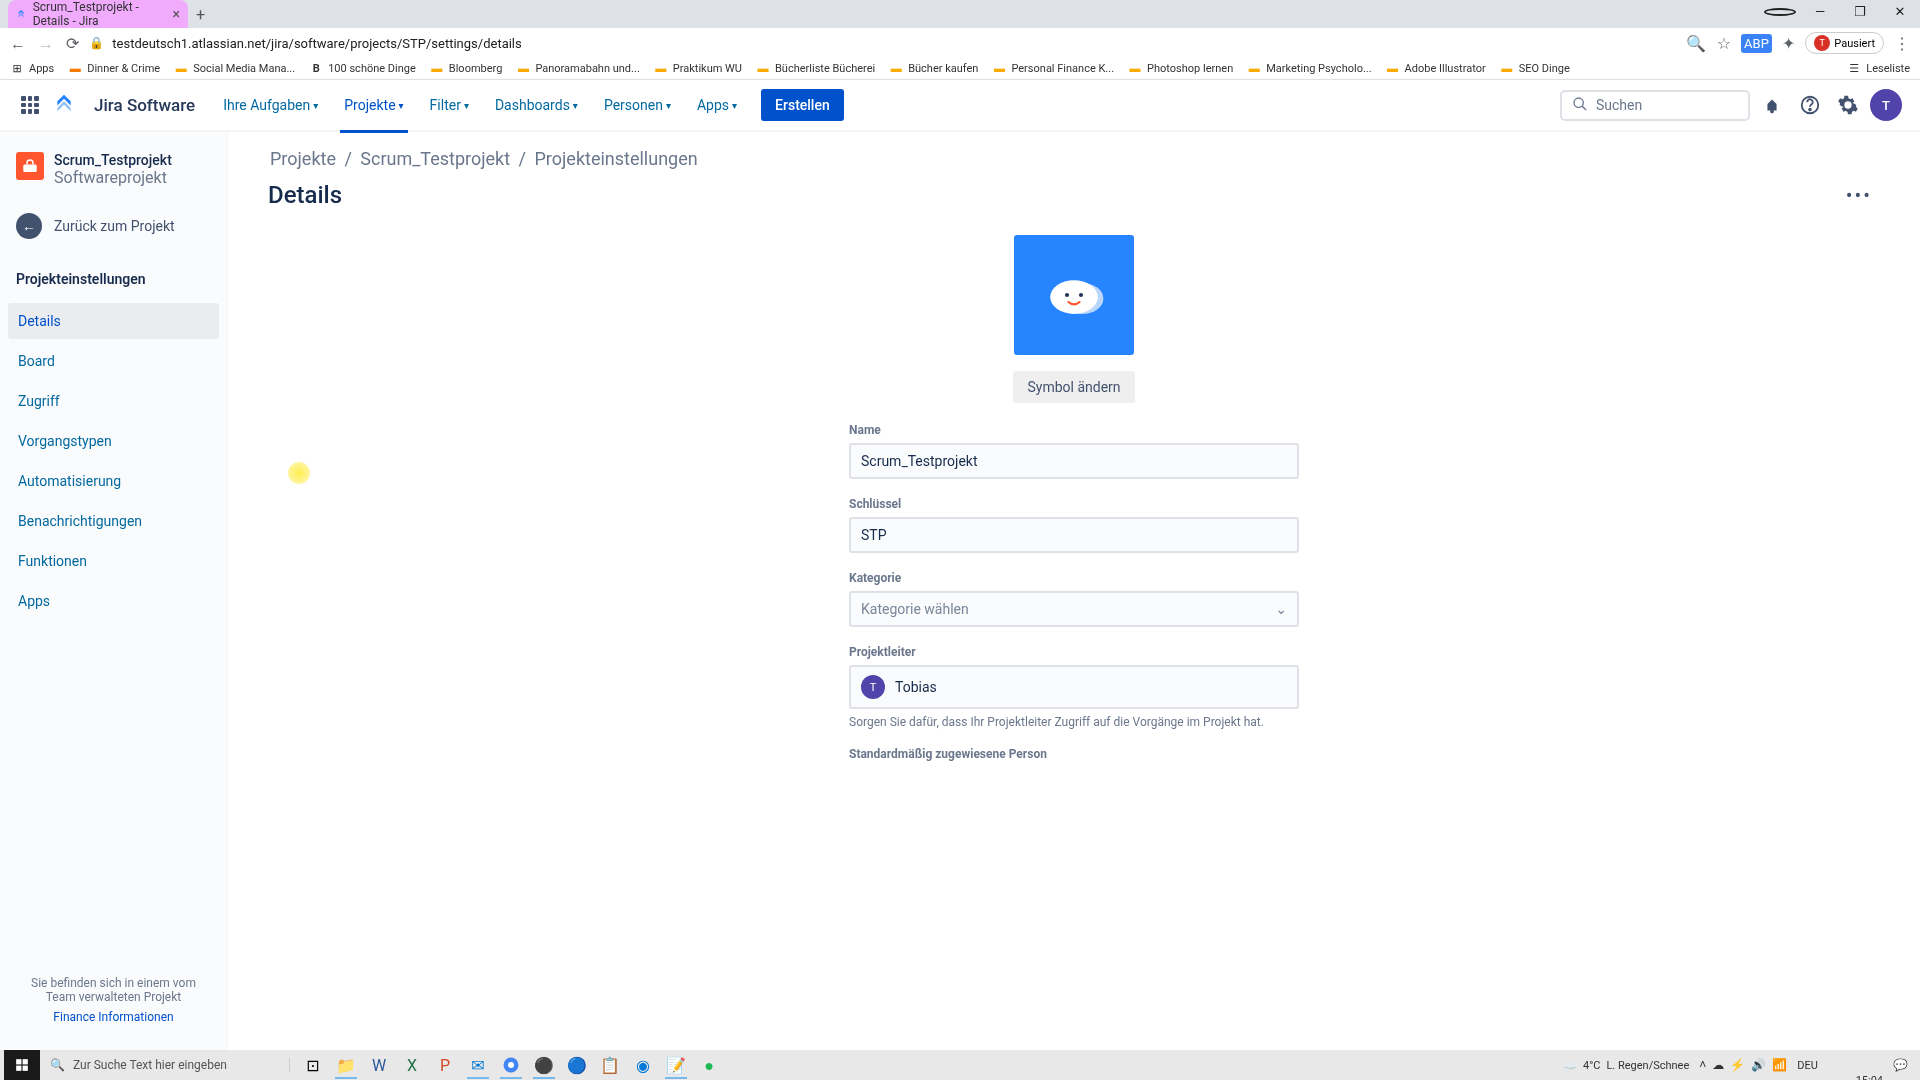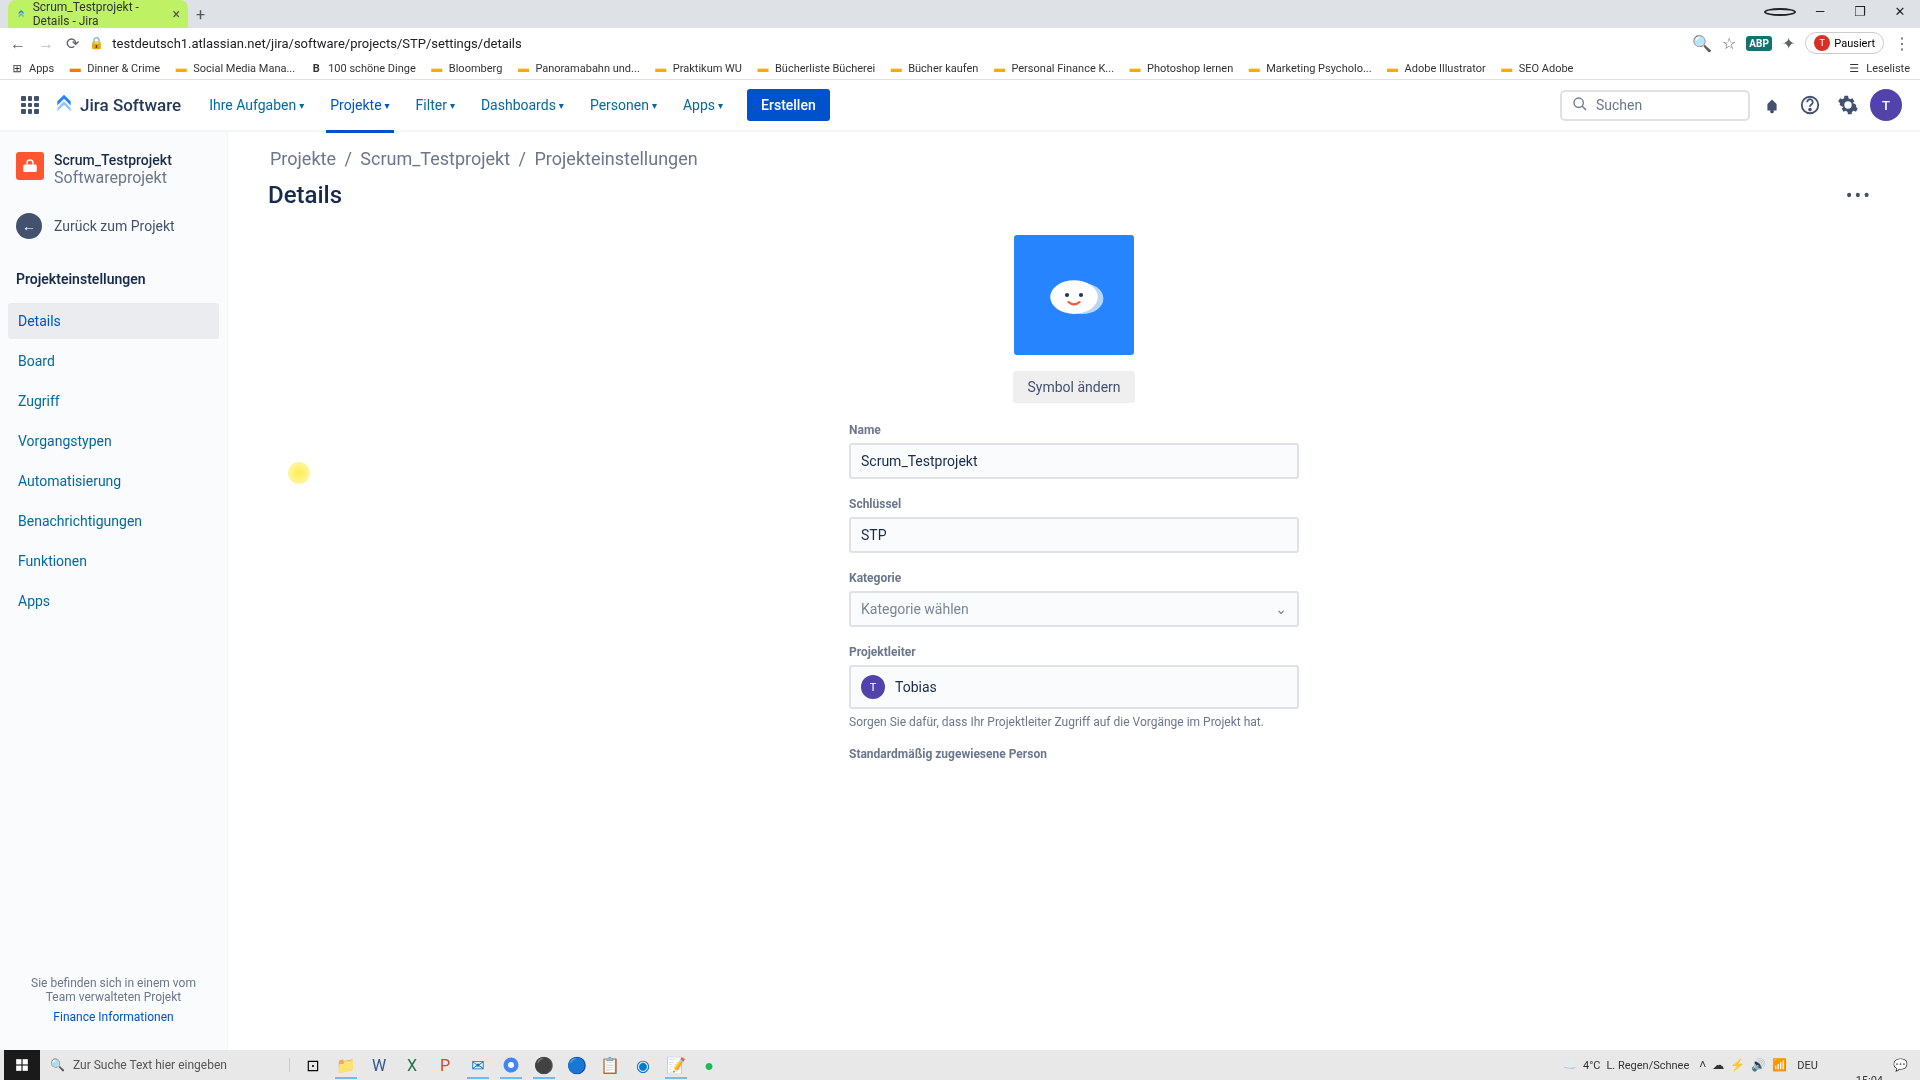--- a/index.html
+++ b/index.html
@@ -17,21 +17,21 @@
       background: #dee1e6;
       height: 80px;
     }
     .tab-bar {
       display: flex;
       align-items: center;
       height: 28px;
       padding-left: 8px;
     }
     .tab {
-      background: #bef264;
+      background: #f0abfc;
       border-radius: 8px 8px 0 0;
       height: 28px;
       display: flex;
       align-items: center;
       padding: 0 8px;
       gap: 6px;
       font-size: 12px;
       color: #333;
       width: 180px;
     }
@@ -99,24 +99,24 @@
     .lock-i {
       color: #5f6368;
       font-size: 12px;
     }
     .addr-right {
       display: flex;
       align-items: center;
       gap: 10px;
     }
     .abp {
-      background: #0f766e;
+      background: #3b82f6;
       color: #fff;
-      font-size: 10px;
-      font-weight: bold;
+      font-size: 13px;
+      font-weight: normal;
       padding: 2px 3px;
       border-radius: 3px;
     }
     .paused-pill {
       border: 1px solid #ccc;
       border-radius: 14px;
       padding: 2px 8px;
       font-size: 11px;
       display: flex;
       align-items: center;
@@ -172,21 +172,21 @@
       height: 52px;
       display: flex;
       align-items: center;
       padding: 0 18px;
       border-bottom: 2px solid #f4f5f7;
       gap: 6px;
     }
     .jira-logo {
       display: flex;
       align-items: center;
-      gap: 6px;
+      gap: 20px;
       font-size: 17px;
       color: #253858;
       font-weight: 500;
       margin-right: 12px;
     }
     .jira-logo-icon {
       color: #2684ff;
     }
     .apps-grid {
       width: 24px;
@@ -643,21 +643,21 @@
     <div class="bookmark">
         <span class="bm-icon-f bm-yellow">▬</span>
         <span>Marketing Psycholo...</span>
       </div>
     <div class="bookmark">
         <span class="bm-icon-f bm-yellow">▬</span>
         <span>Adobe Illustrator</span>
       </div>
     <div class="bookmark">
         <span class="bm-icon-f bm-yellow">▬</span>
-        <span>SEO Adobe</span>
+        <span>SEO Dinge</span>
       </div>
     <div style="margin-left:auto" class="bookmark">
         <span class="bm-icon-f">☰</span>
         <span>Leseliste</span>
       </div>
   </div>
 </div>
 
 <div class="jira-app">
   <div class="jira-header">

